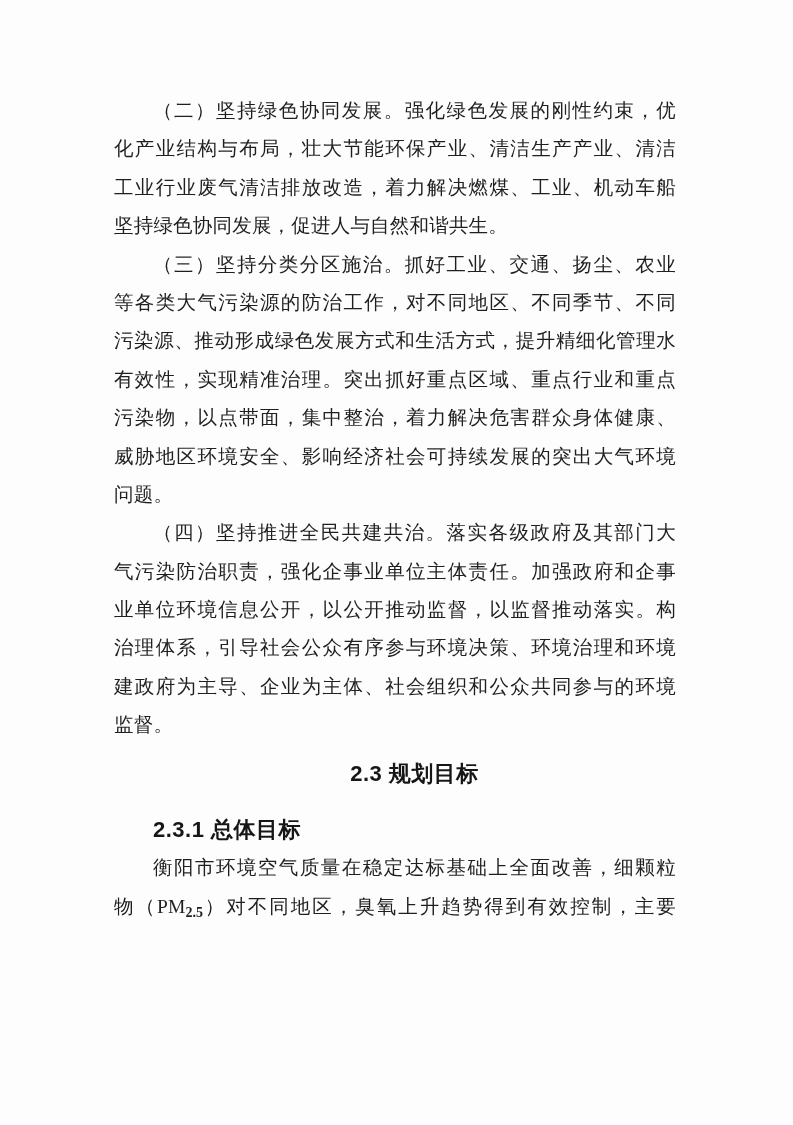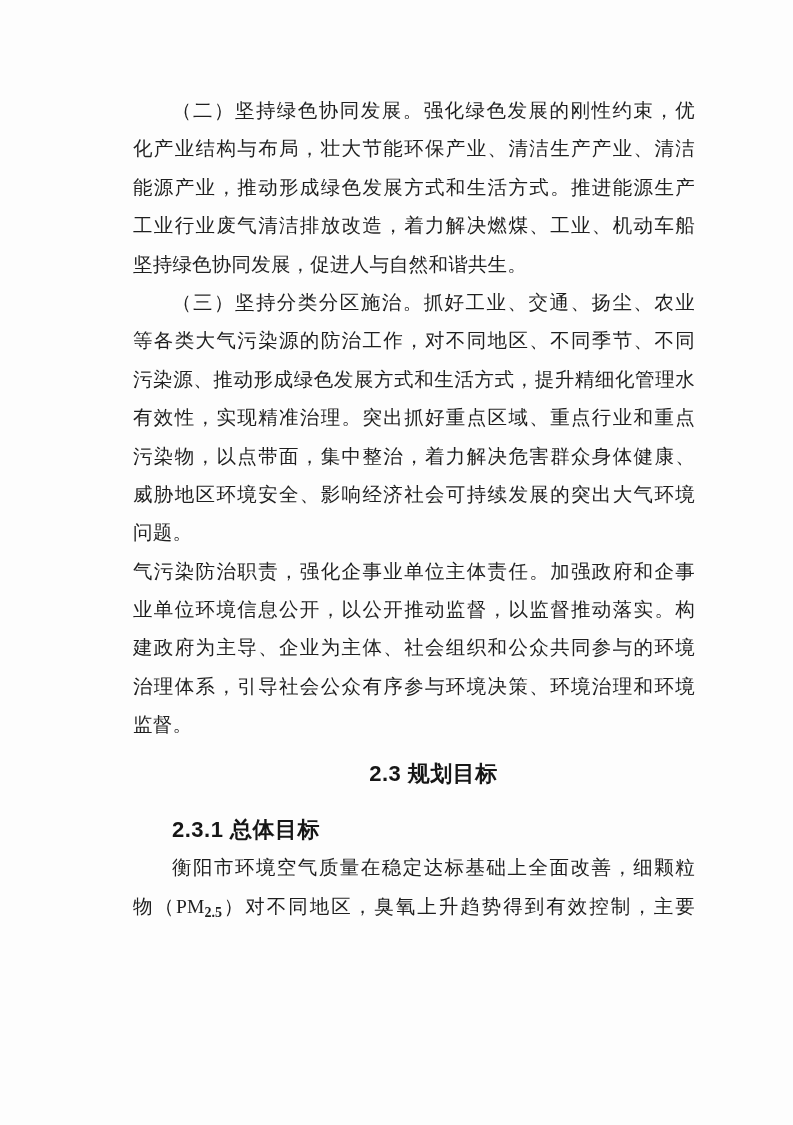--- a/index.html
+++ b/index.html
@@ -12,21 +12,21 @@
     width: 793px;
     height: 1125px;
     margin: 0 auto;
     background: #fdfdfd;
     overflow: hidden;
     font-family: "Liberation Serif", "DejaVu Serif", serif;
     color: #1f1f1f;
   }
   .content {
     position: absolute;
-    left: 133px;
+    left: 114px;
     top: 92px;
     width: 562px;
   }
   .block { margin: 0; }
   .line {
     font-size: 19.5px;
     height: 38.4px;
     line-height: 38.4px;
     text-align: justify;
     text-align-last: justify;
@@ -57,38 +57,38 @@
   }
 </style>
 </head>
 <body>
 
 <div class="page">
   <div class="content" id="doc-content">
       <div class="block block-paragraph">
         <div class="line indent">（二）坚持绿色协同发展。强化绿色发展的刚性约束，优</div>
         <div class="line">化产业结构与布局，壮大节能环保产业、清洁生产产业、清洁</div>
-        <div class="line">能源产业，推动形成绿色发展方式和生活方式。推进能源生产</div>
         <div class="line">工业行业废气清洁排放改造，着力解决燃煤、工业、机动车船</div>
         <div class="line end">坚持绿色协同发展，促进人与自然和谐共生。</div>
       </div>
       <div class="block block-paragraph">
         <div class="line indent">（三）坚持分类分区施治。抓好工业、交通、扬尘、农业</div>
         <div class="line">等各类大气污染源的防治工作，对不同地区、不同季节、不同</div>
         <div class="line">污染源、推动形成绿色发展方式和生活方式，提升精细化管理水</div>
         <div class="line">有效性，实现精准治理。突出抓好重点区域、重点行业和重点</div>
         <div class="line">污染物，以点带面，集中整治，着力解决危害群众身体健康、</div>
         <div class="line">威胁地区环境安全、影响经济社会可持续发展的突出大气环境</div>
         <div class="line end">问题。</div>
       </div>
       <div class="block block-paragraph">
+        <div class="line indent">（四）坚持推进全民共建共治。落实各级政府及其部门大</div>
         <div class="line">气污染防治职责，强化企事业单位主体责任。加强政府和企事</div>
         <div class="line">业单位环境信息公开，以公开推动监督，以监督推动落实。构</div>
+        <div class="line">治理体系，引导社会公众有序参与环境决策、环境治理和环境</div>
         <div class="line">建政府为主导、企业为主体、社会组织和公众共同参与的环境</div>
-        <div class="line">治理体系，引导社会公众有序参与环境决策、环境治理和环境</div>
         <div class="line end">监督。</div>
       </div>
       <div class="block block-heading h2">2.3 规划目标</div>
       <div class="block block-heading h3">2.3.1 总体目标</div>
       <div class="block block-paragraph">
         <div class="line indent">衡阳市环境空气质量在稳定达标基础上全面改善，细颗粒</div>
         <div class="line"><span>物（PM</span><sub class="subscript">2.5</sub><span>）对不同地区，臭氧上升趋势得到有效控制，主要</span></div>
       </div>
     </div>
 </div>

